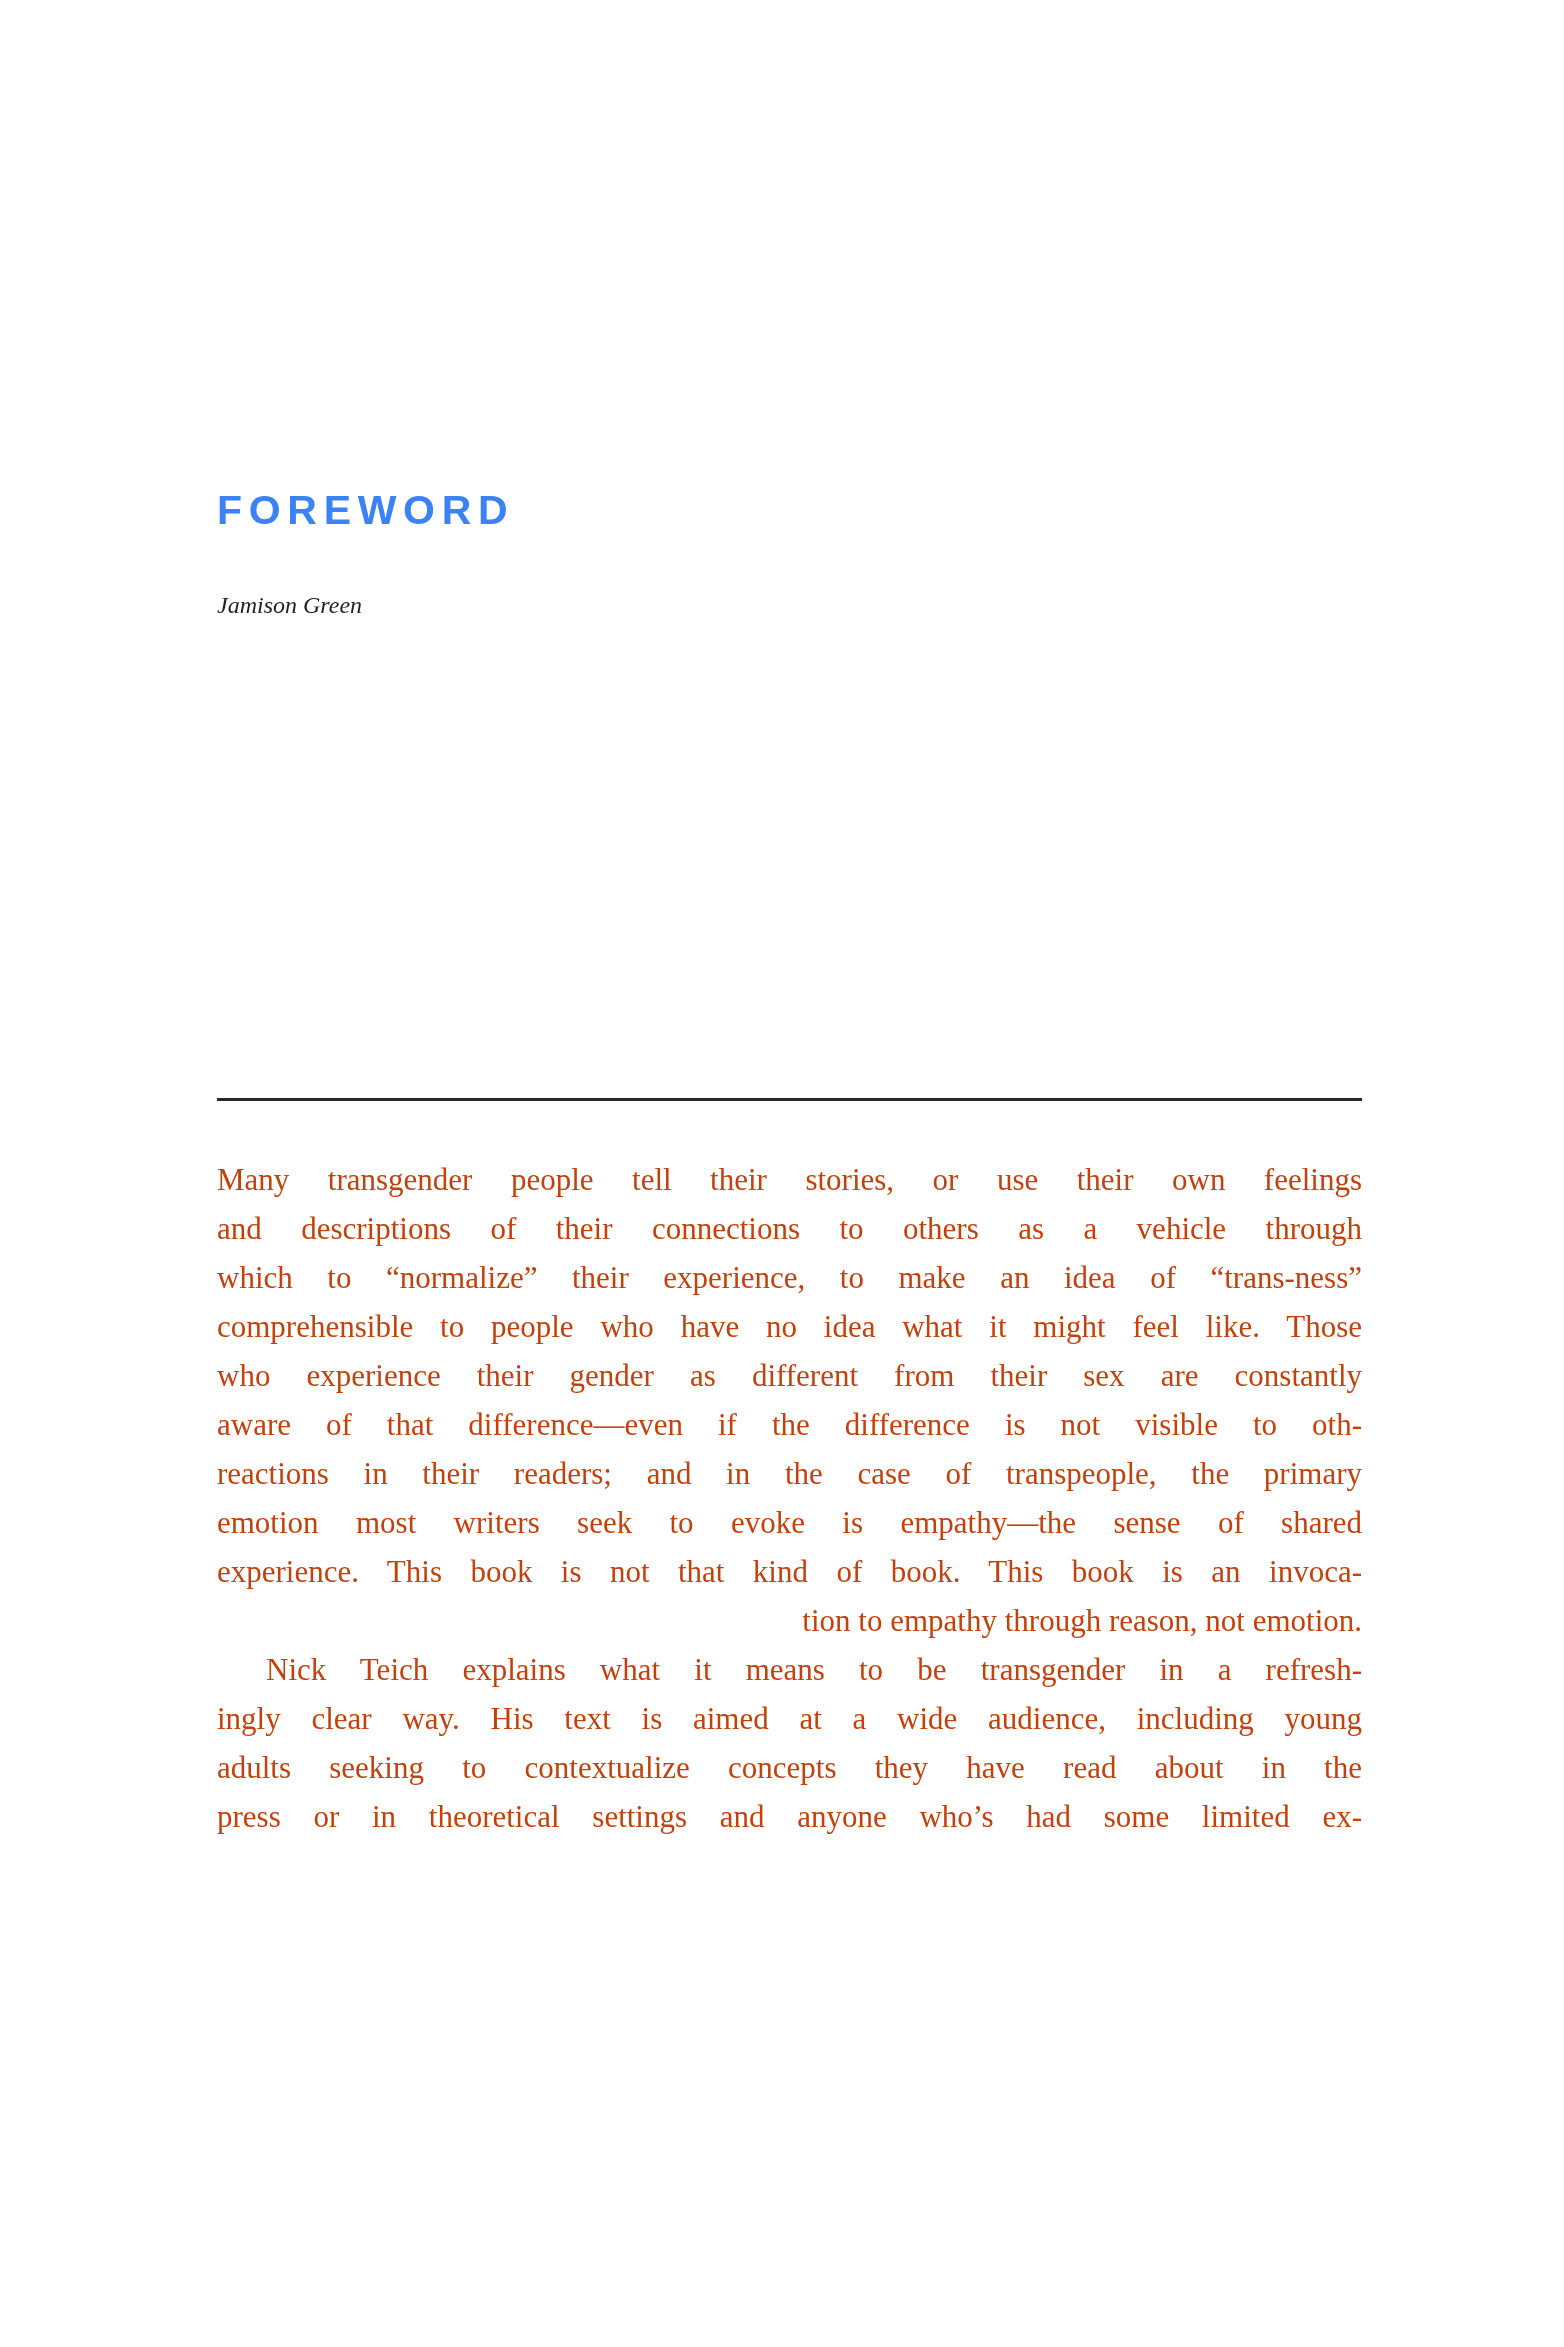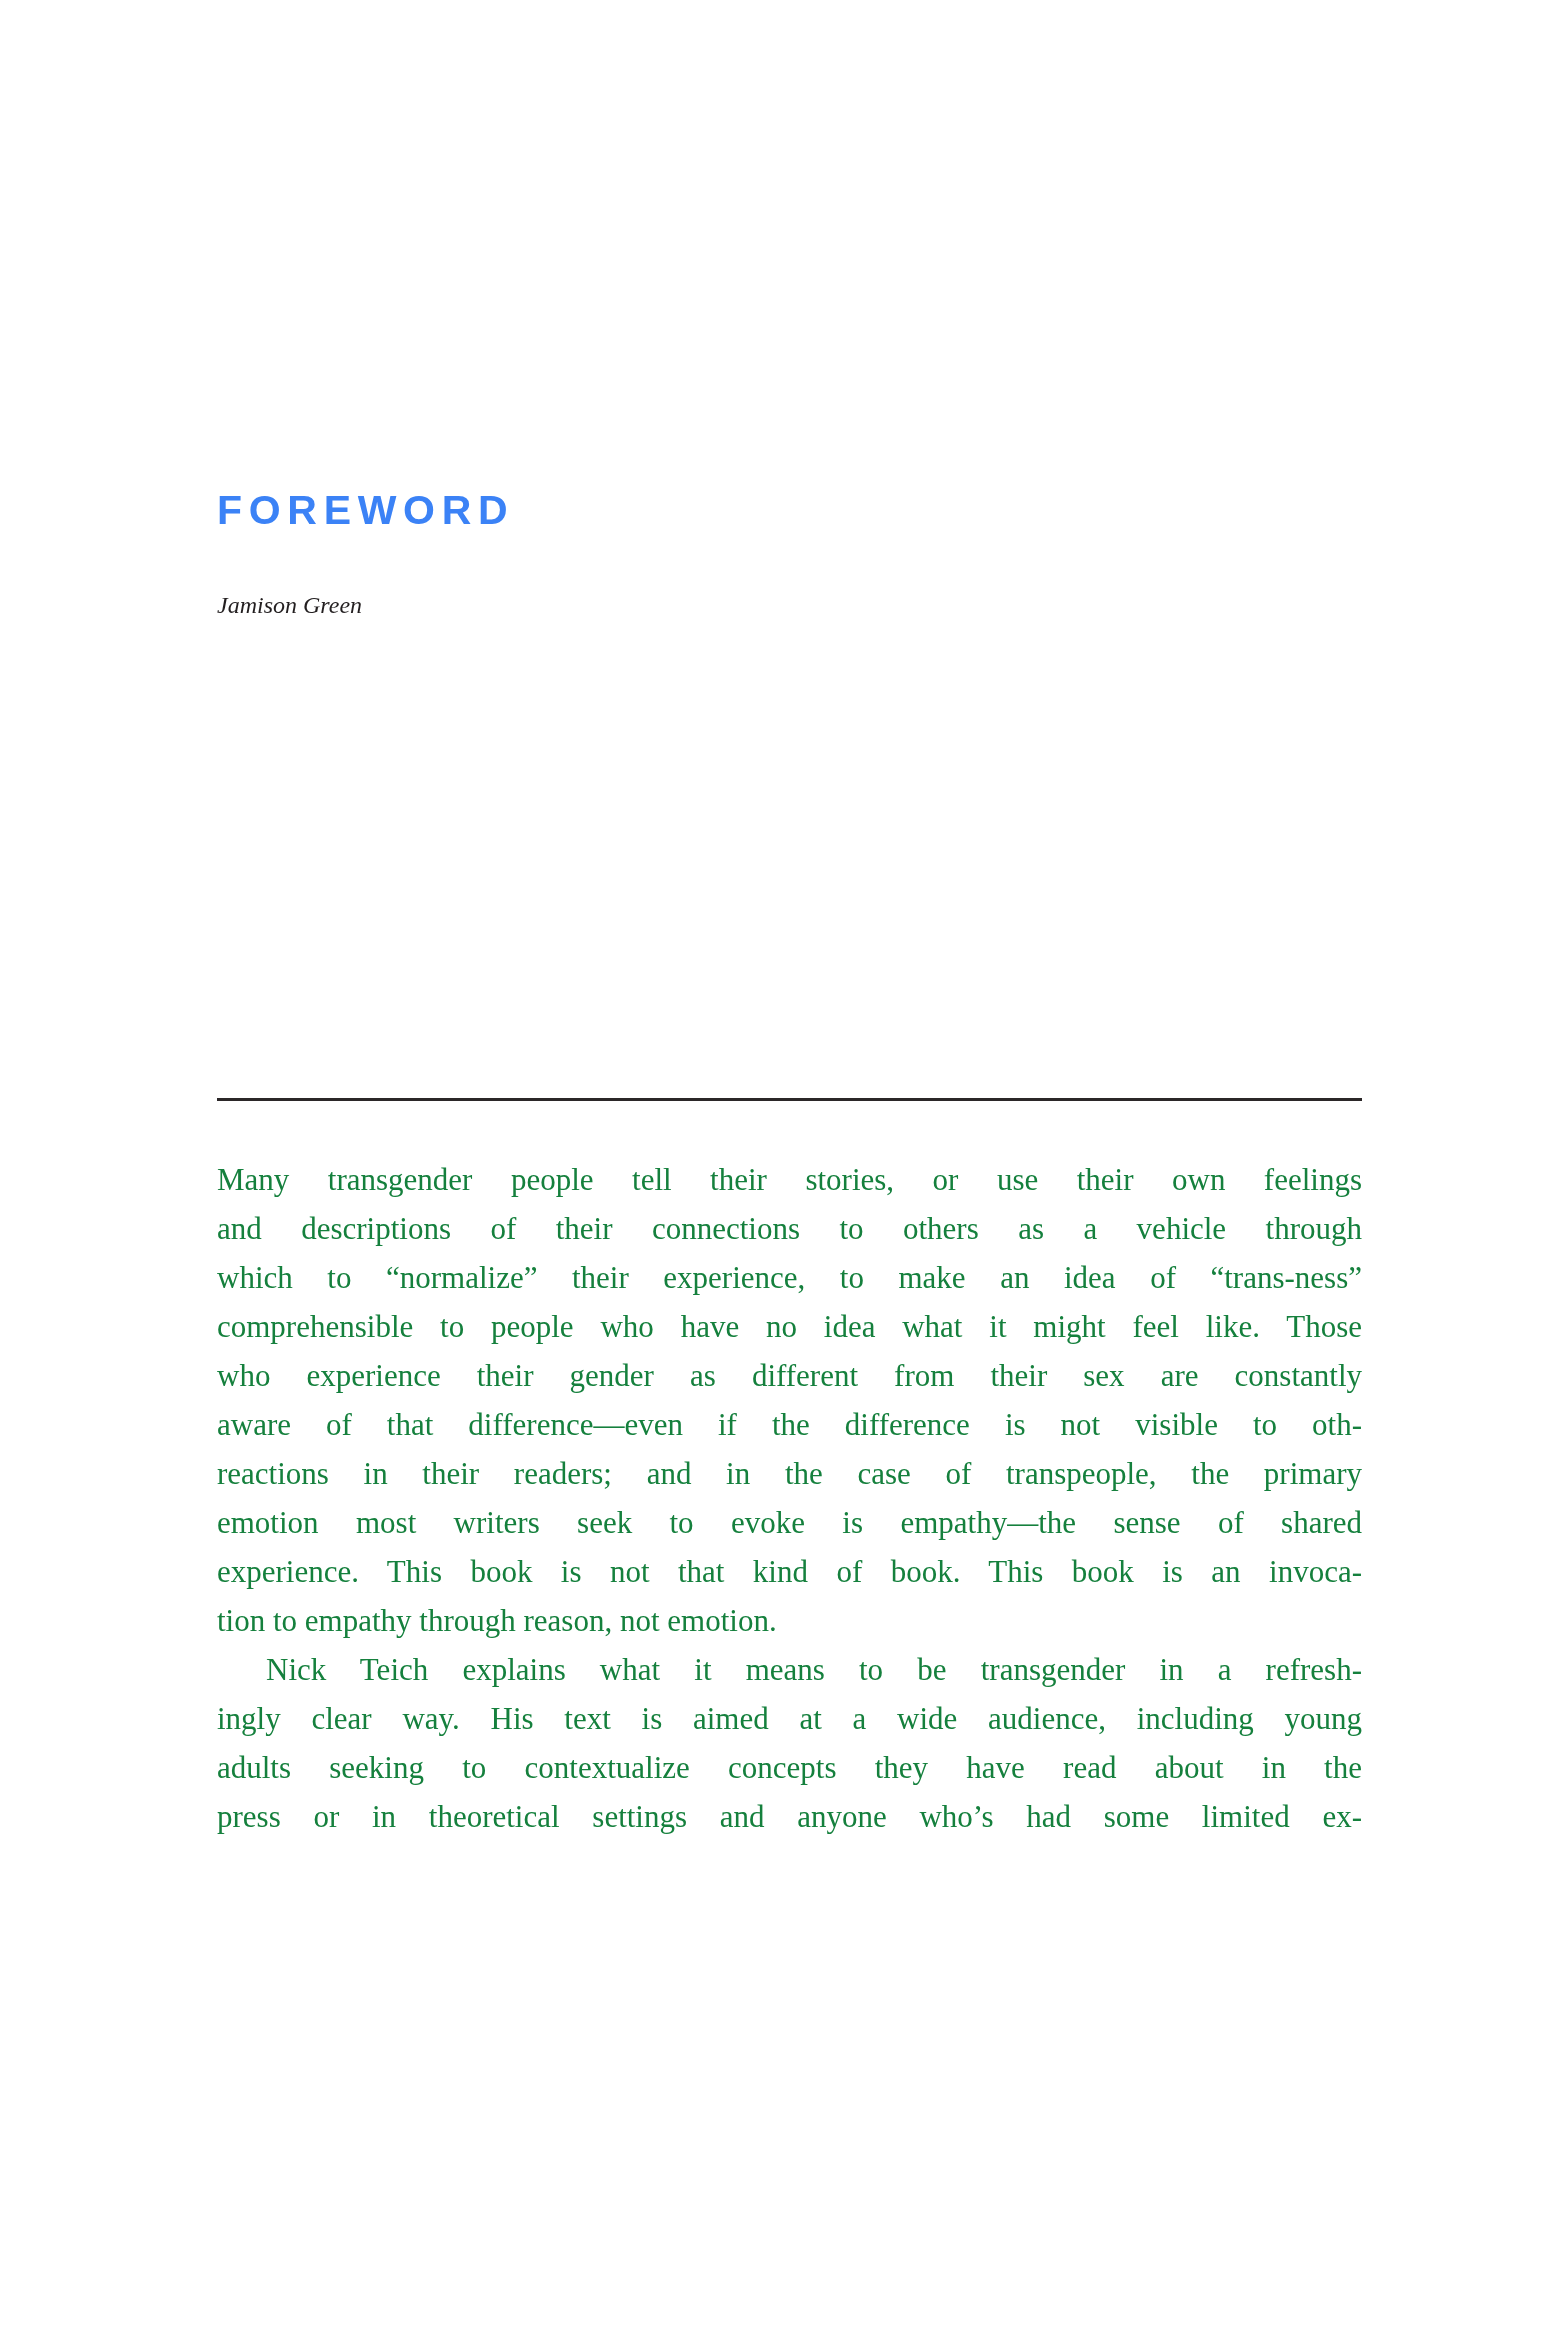--- a/index.html
+++ b/index.html
@@ -41,27 +41,27 @@
     border: none;
     background: #2b2728;
   }
   .body-text {
     position: absolute;
     left: 217px;
     top: 1155px;
     width: 1145px;
     font-family: "Liberation Serif", serif;
     font-size: 31px;
-    color: #15803d;
+    color: #c2410c;
   }
   .line {
     line-height: 49px;
     height: 49px;
     white-space: nowrap;
-    text-align: left;
+    text-align: right;
   }
   .line.j {
     white-space: normal;
     text-align: justify;
     text-align-last: justify;
   }
   .line.indent {
     text-indent: 49px;
   }
 </style>

